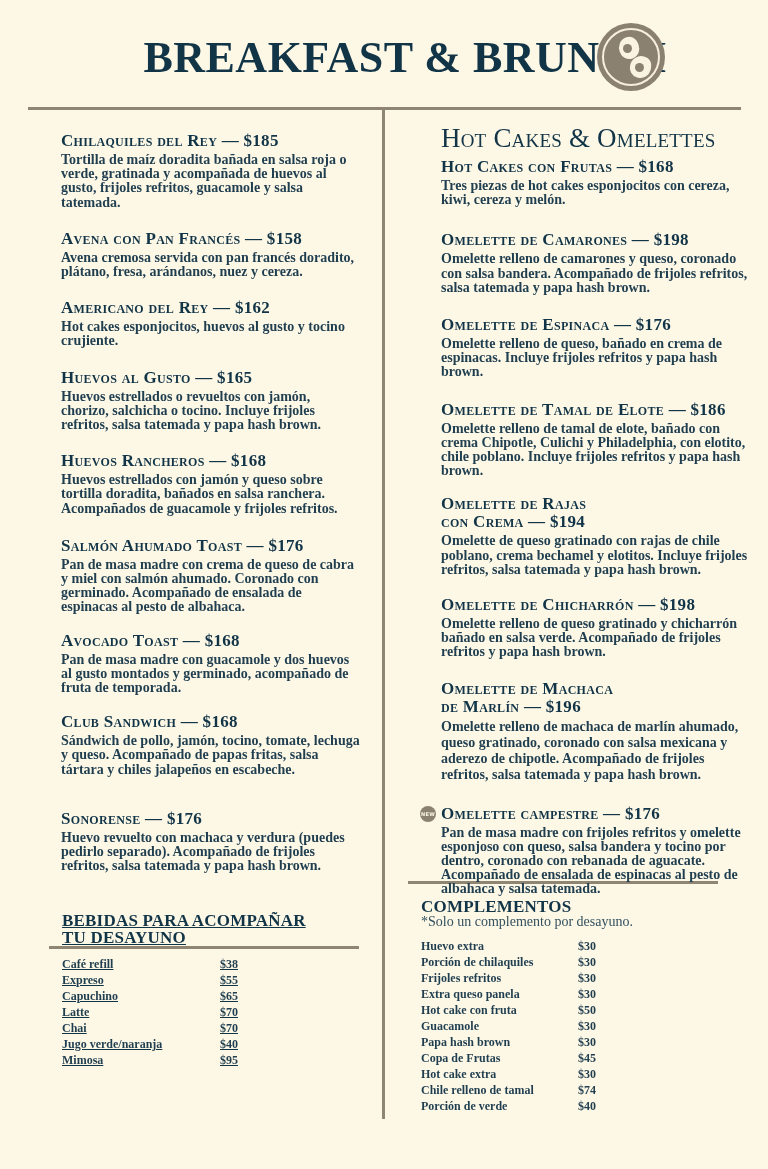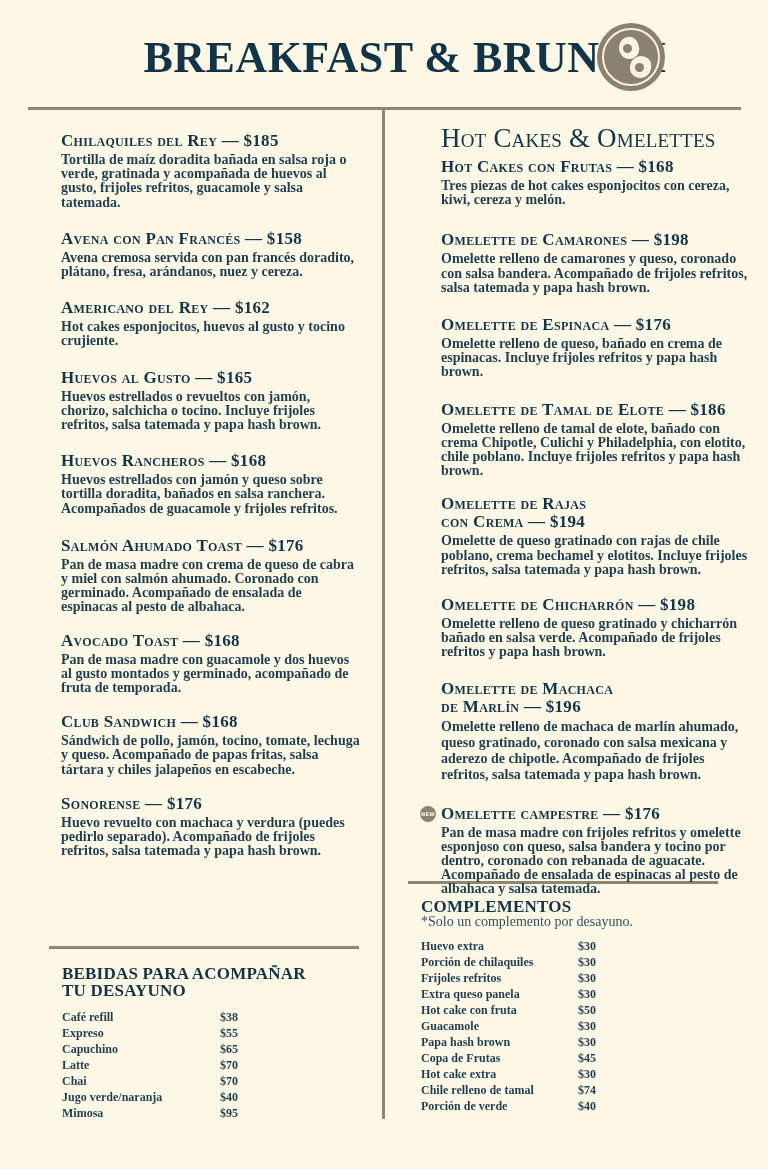--- a/index.html
+++ b/index.html
@@ -46,21 +46,21 @@
     font-size: 14px; line-height: 14.2px; font-weight: bold; color: #1f3e4f;
     margin-top: 3px;
   }
   .new-badge {
     position: absolute; left: -21px; top: 1px; width: 16px; height: 16px; border-radius: 50%;
     background: #8b8170; color: #fdf7e6; font-size: 5px; line-height: 16px; text-align: center;
     font-family: "DejaVu Sans", sans-serif; font-weight: bold;
   }
 
   .list-block { position: absolute; }
-  .drinks { left: 62px; top: 965px; width: 260px; }
+  .drinks { left: 62px; top: 912px; width: 260px; text-decoration: underline; }
   .extras { left: 421px; top: 898px; width: 260px; }
   .list-title {
     font-weight: bold; font-size: 17px; line-height: 17px; color: #113447; letter-spacing: 0.2px;
   }
   .list-note { font-size: 14px; line-height: 12px; color: #33505e; margin-top: 1px; }
   .list { margin-top: 10px; }
   .extras .list { margin-top: 10px; }
   .row { display: flex; font-size: 12px; line-height: 16px; font-weight: bold; color: #1f3e4f; }
   .row .name { width: 158px; }
   .extras .row .name { width: 157px; }
@@ -105,21 +105,21 @@
     <div class="item-desc">Huevos estrellados con jamón y queso sobre tortilla doradita, bañados en salsa ranchera. Acompañados de guacamole y frijoles refritos.</div>
   </div>
   <div class="item" style="margin-bottom:17px">
     <div class="item-name">Salmón Ahumado Toast — $176</div>
     <div class="item-desc">Pan de masa madre con crema de queso de cabra y miel con salmón ahumado. Coronado con germinado. Acompañado de ensalada de espinacas al pesto de albahaca.</div>
   </div>
   <div class="item" style="margin-bottom:18px">
     <div class="item-name">Avocado Toast — $168</div>
     <div class="item-desc">Pan de masa madre con guacamole y dos huevos al gusto montados y germinado, acompañado de fruta de temporada.</div>
   </div>
-  <div class="item" style="margin-bottom:18px">
+  <div class="item" style="margin-bottom:33px">
     <div class="item-name">Club Sandwich — $168</div>
     <div class="item-desc">Sándwich de pollo, jamón, tocino, tomate, lechuga y queso. Acompañado de papas fritas, salsa tártara y chiles jalapeños en escabeche.</div>
   </div>
   <div class="item">
     <div class="item-name">Sonorense — $176</div>
     <div class="item-desc">Huevo revuelto con machaca y verdura (puedes pedirlo separado). Acompañado de frijoles refritos, salsa tatemada y papa hash brown.</div>
   </div>
 </div>
 
 <div class="list-block drinks">

